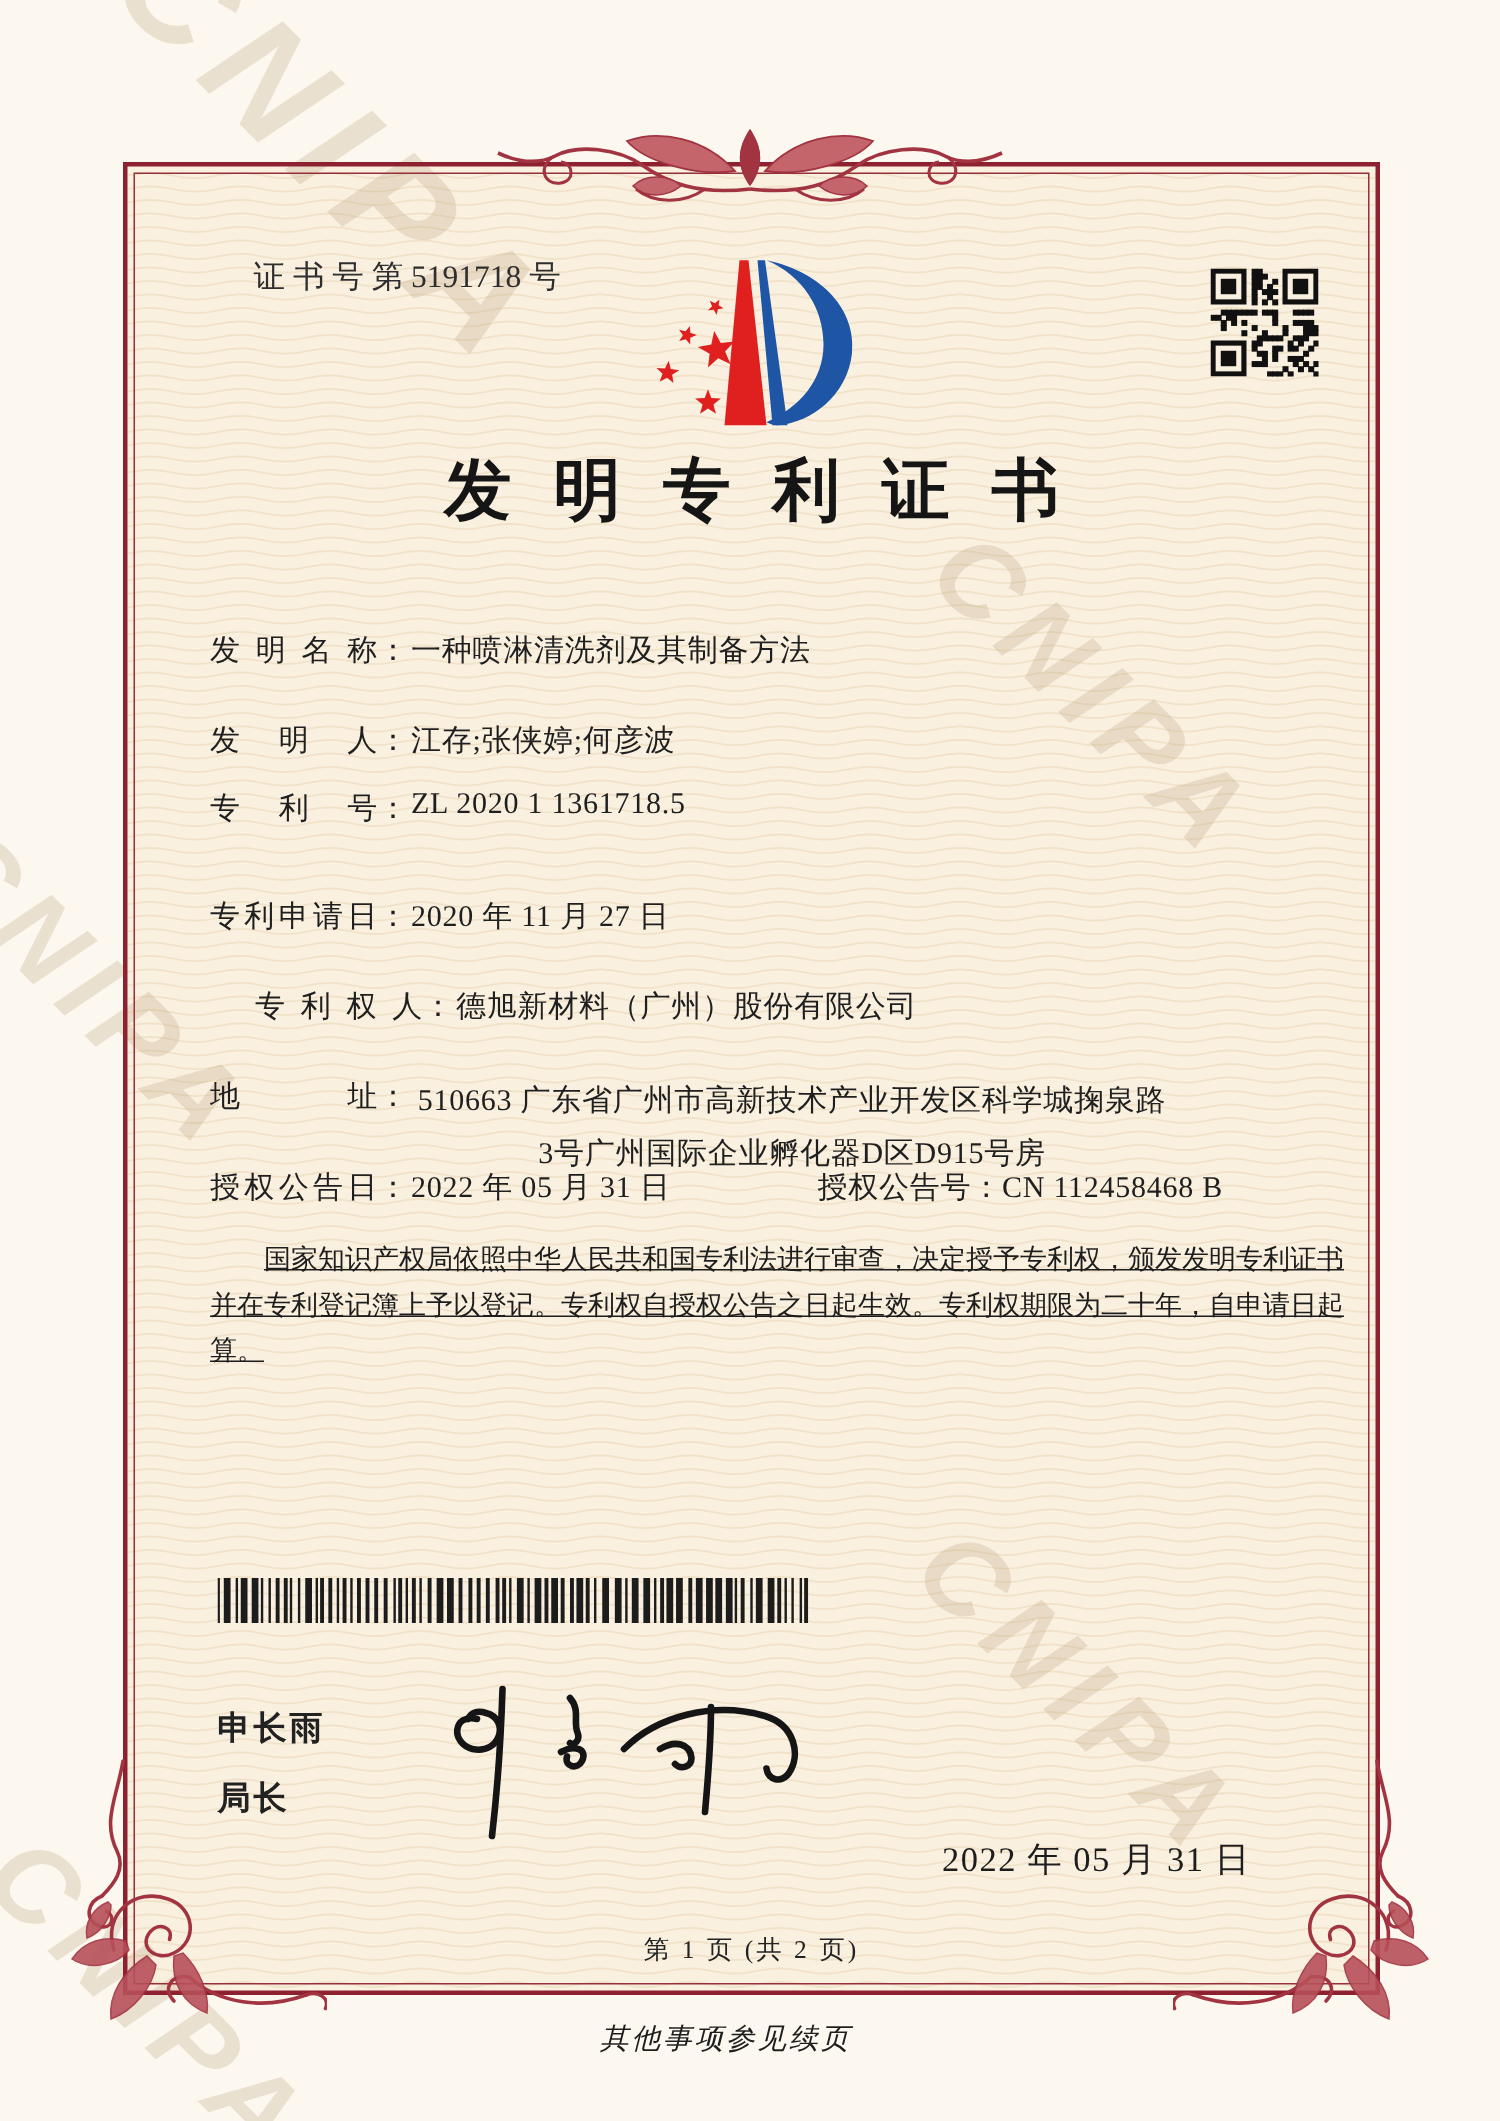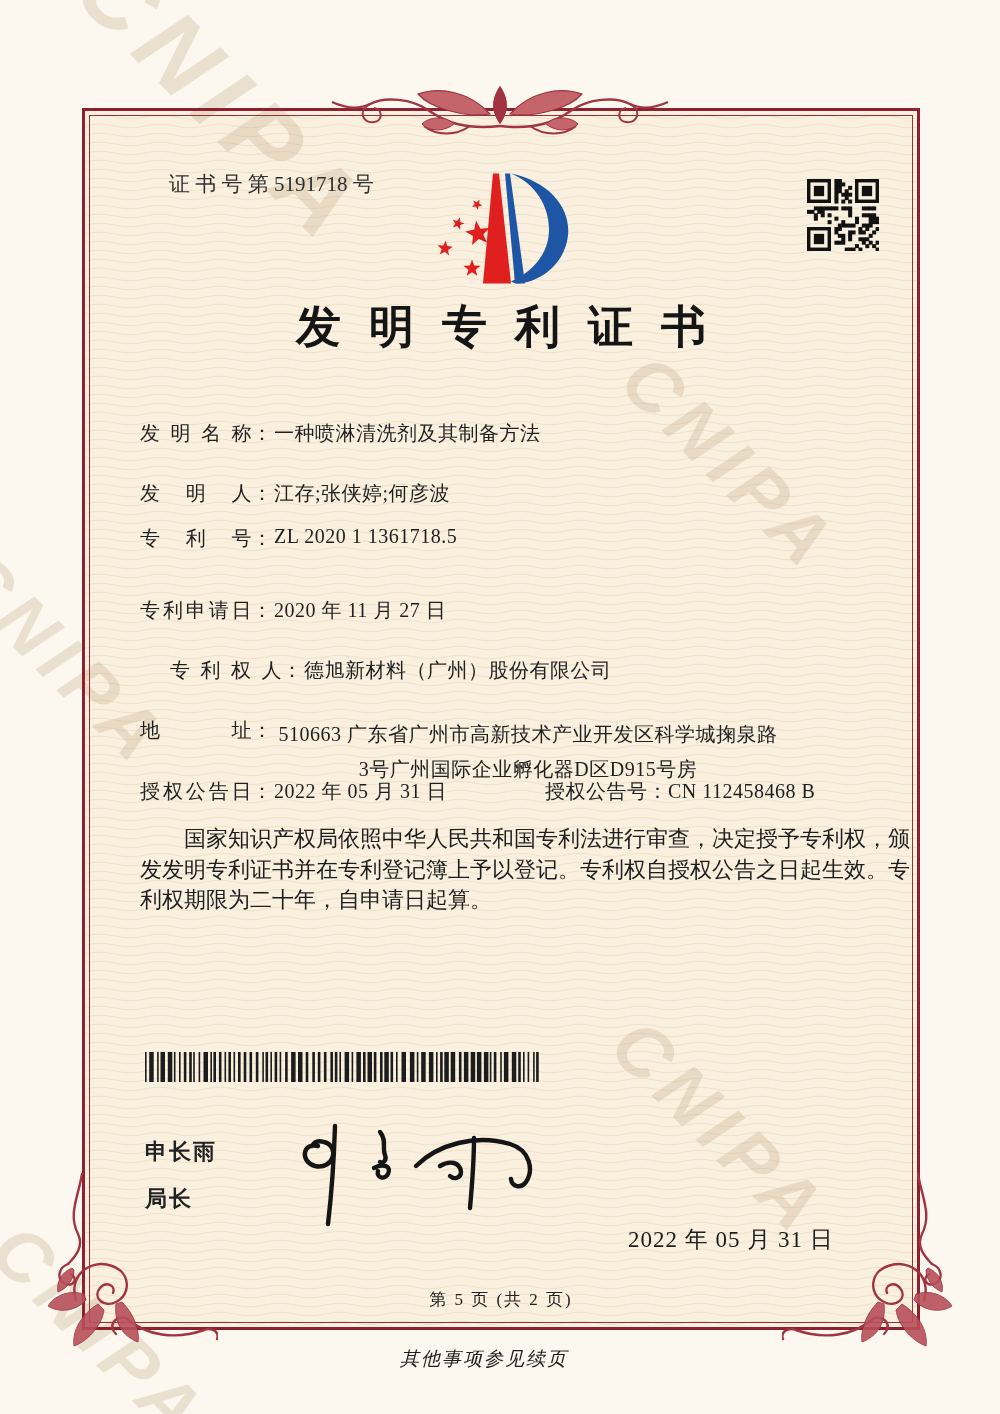--- a/index.html
+++ b/index.html
@@ -25,21 +25,21 @@
          font-size:45px;font-weight:bold;letter-spacing:28px;text-indent:28px;color:#151515;}
   
   .frow{position:absolute;left:140px;font-size:20px;color:#1f1f1f;letter-spacing:0.5px;}
   .flabel{display:inline-block;width:112px;text-align:justify;text-align-last:justify;vertical-align:top;}
   .fcolon{display:inline-block;width:22px;vertical-align:top;}
   .fvalue{display:inline-block;vertical-align:top;}
   .addr .fvalue{width:508px;line-height:35px;text-align:center;}
   .pair2{position:absolute;left:381px;top:0;white-space:nowrap;margin-left:24px;}
   
   .paras{position:absolute;left:140px;top:824px;width:770px;}
-  .paras p{margin:0;text-indent:2em;line-height:30.5px;font-size:22px;color:#1d1d1d;}
+  .paras p{margin:0;text-indent:2em;line-height:30.5px;font-size:18px;color:#1d1d1d;text-decoration:underline;}
   
   .barcode{position:absolute;left:145px;top:1052px;}
   
   .dir{position:absolute;left:145px;font-family:"Liberation Sans","DejaVu Sans",sans-serif;
        font-weight:600;font-size:22px;color:#222;letter-spacing:2px;}
   .dir1{top:1144px;margin-top:40px;} .dir2{top:1137px;}
   .sig{position:absolute;left:288px;top:1118px;}
   .issue-date{position:absolute;left:628px;top:1224px;font-size:23px;letter-spacing:1px;color:#1d1d1d;white-space:nowrap;}
   .pageinfo{position:absolute;left:82px;width:838px;top:1288px;text-align:center;font-size:17px;color:#222;letter-spacing:2px;}
   .note{position:absolute;left:400px;top:1346px;font-size:19px;color:#1d1d1d;letter-spacing:2px;font-style:italic;}
@@ -483,16 +483,16 @@
       <path d="M47,8 C46,40 44,72 40,106"></path>
       <path d="M92,14 C99,22 94,30 97,37 C99,42 95,46 92,44"></path>
       <path d="M86,50 C95,45 104,48 100,56 C97,62 88,60 90,53"></path>
       <path d="M128,48 C150,26 188,16 222,26 C242,32 246,52 238,64 C233,71 224,69 223,61"></path>
       <path d="M186,20 C186,44 184,68 182,90"></path>
       <path d="M152,48 C162,42 172,44 173,54 C173,60 166,62 162,58"></path>
     </g>
   </svg>
   <div class="issue-date">2022 年 05 月 31 日</div>
 
-  <div class="pageinfo">第 5 页 (共 2 页)</div>
+  <div class="pageinfo">第 1 页 (共 2 页)</div>
   <div class="note">其他事项参见续页</div>
 
 </div>
 
 </body></html>

